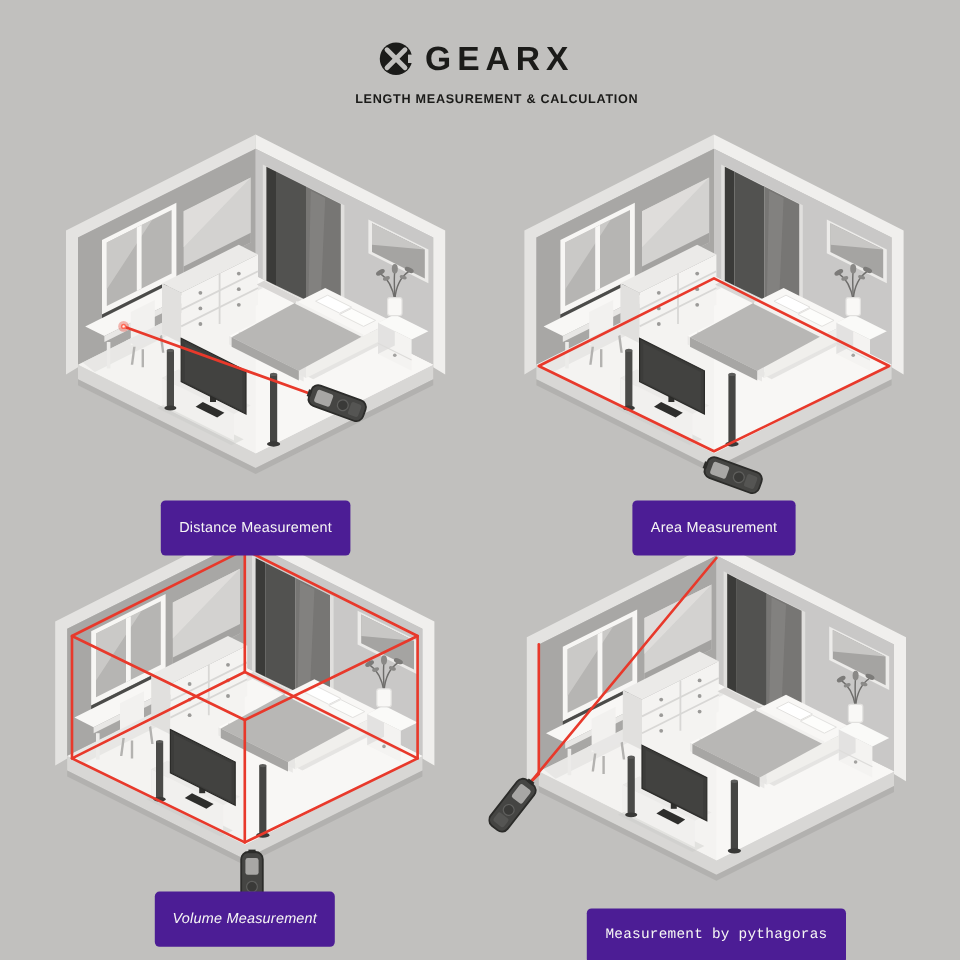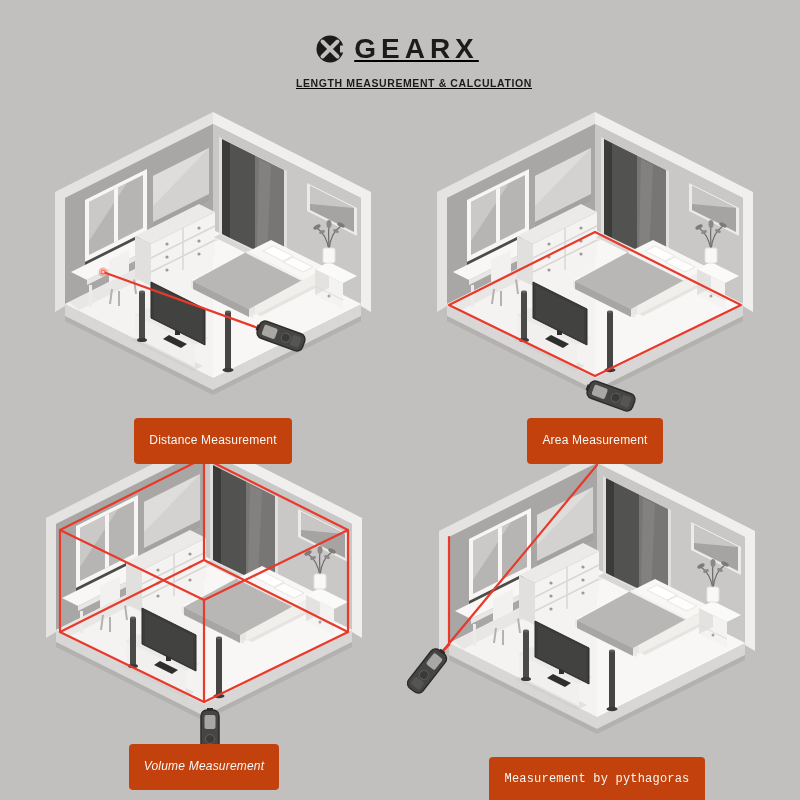--- a/index.html
+++ b/index.html
@@ -5,38 +5,38 @@
   html,body{margin:0;padding:0;}
   body{
     width:800px;height:800px;
     background:#c1c0be;
     font-family:"Liberation Sans", sans-serif;
     position:relative;
     overflow:hidden;
   }
   .page{position:absolute;inset:0;}
   
-  .header{position:absolute;top:30px;left:0;width:793px;text-align:center;text-decoration:underline;}
+  .header{position:absolute;top:30px;left:0;width:793px;text-align:center;}
   .logo-row{display:flex;align-items:center;justify-content:center;gap:8px;height:38px;}
   .brand-name{
     font-size:28px;font-weight:bold;letter-spacing:5px;color:#1b1b19;
   }
   .subtitle{
     margin-top:9px;font-size:10.5px;font-weight:bold;letter-spacing:.6px;color:#1b1b19;padding-left:35px;
   }
   
   .panel{position:absolute;width:380px;margin:0;text-align:center;}
   .panel svg.room{display:block;width:380px;height:320px;}
   .panel-tl{left:23px;top:110px;}
   .panel-tr{left:405px;top:110px;}
   .panel-bl{left:14px;top:436px;font-style:italic;}
   .panel-br{left:407px;top:449px;font-family:Liberation Mono, monospace;}
   .pill{
     display:inline-block;margin-top:-30px;position:relative;z-index:5;
-    background:#c2410c;color:#f7f7f5;
+    background:#4c1d95;color:#f7f7f5;
     font-size:12px;letter-spacing:.2px;
     padding:16px 15px;border-radius:4px;line-height:1.15;
   }
 </style>
 </head>
 <body>
 
 <svg width="0" height="0" style="position:absolute" aria-hidden="true">
   <defs>
     <g id="room">

